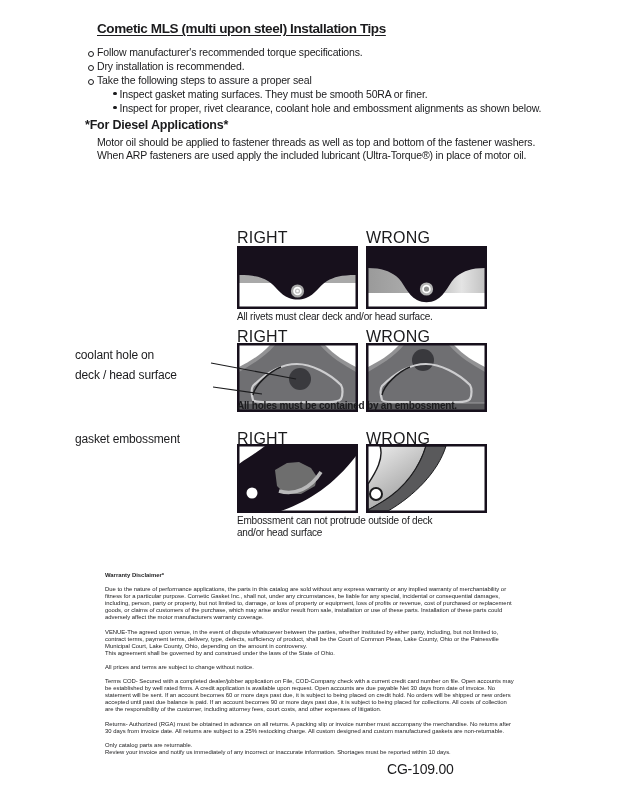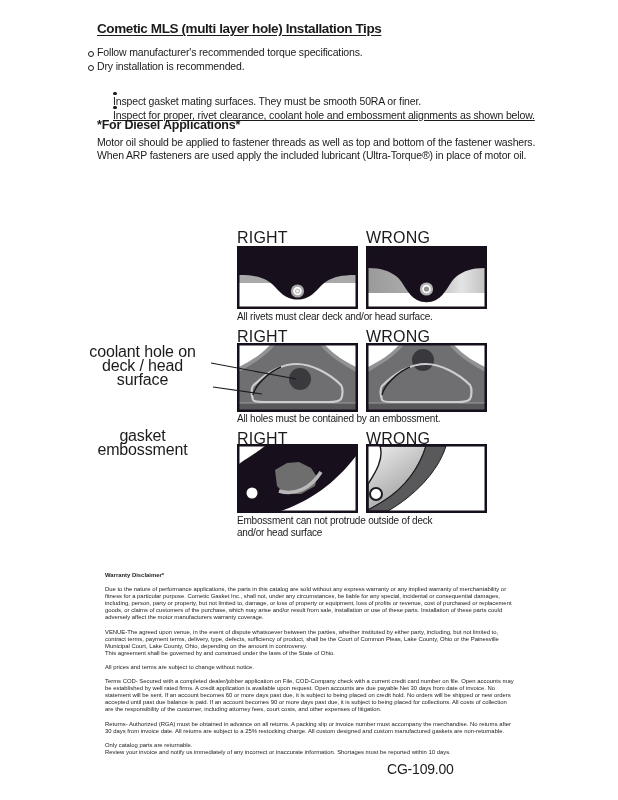--- a/index.html
+++ b/index.html
@@ -11,57 +11,61 @@
   .abs{position:absolute;}
   .doc-title{
     left:97px;top:21px;font-size:13.5px;font-weight:bold;letter-spacing:-0.4px;
     text-decoration:underline;text-underline-offset:2px;
   }
   .bullet-row{left:88px;display:flex;align-items:center;font-size:10.5px;letter-spacing:-0.15px;line-height:12px;}
   .bullet-row .marker{
     width:4px;height:4px;border:1px solid #1b1b1d;border-radius:50%;
     margin:3px 3px 0 0;flex:0 0 auto;background:#fff;
   }
-  .sub-bullet-row{left:113px;display:flex;align-items:flex-start;font-size:10.5px;letter-spacing:-0.15px;line-height:12px;flex-direction:column;}
+  .sub-bullet-row{left:113px;display:flex;align-items:flex-start;font-size:10.5px;letter-spacing:-0.15px;line-height:12px;}
   .sub-bullet-row .marker{
     width:3.5px;height:3.5px;border-radius:50%;background:#1b1b1d;margin:3.5px 3px 0 0;flex:0 0 auto;
   }
-  .diesel-heading{left:97px;top:118px;font-size:12.5px;font-weight:bold;letter-spacing:-0.2px;text-align:center;}
+  .diesel-heading{left:85px;top:118px;font-size:12.5px;font-weight:bold;letter-spacing:-0.2px;text-align:center;}
   .body-para{left:97px;font-size:10.5px;letter-spacing:-0.15px;line-height:12.6px;white-space:pre-line;width:450px;}
   .rw-label{font-size:16px;letter-spacing:0.2px;text-align:left;width:121px;}
   .diagram-caption{font-size:10px;letter-spacing:-0.2px;line-height:11.5px;white-space:pre-line;}
-  .side-label{font-size:16px;letter-spacing:-0.15px;line-height:14px;text-align:center;width:135px;white-space:pre-line;}
+  .side-label{font-size:12px;letter-spacing:-0.15px;line-height:20px;text-align:left;width:135px;white-space:pre-line;}
   .diagram-box{width:121px;height:63px;display:block;}
   .diagram-box svg{display:block;width:100%;height:100%;}
   .disclaimer{left:105px;top:572px;width:420px;font-size:5.9px;line-height:7.1px;letter-spacing:0;}
   .disclaimer .dh{font-weight:bold;margin-bottom:7px;}
   .disclaimer p{margin:0 0 7px 0;white-space:pre-line;}
   .footer-code{left:387px;top:761px;font-size:14px;letter-spacing:-0.2px;}
   .leader-overlay{left:0;top:0;width:618px;height:800px;pointer-events:none;}
 </style>
 </head>
 <body>
 
 <div class="page">
 
-  <div class="abs doc-title">Cometic MLS (multi layer hole) Installation Tips</div>
+  <div class="abs doc-title">Cometic MLS (multi upon steel) Installation Tips</div>
 
   <div class="abs bullet-row" style="top:46px;">
     <span class="marker"></span>
     <span>Follow manufacturer's recommended torque specifications.</span>
   </div>
   <div class="abs bullet-row" style="top:60px;">
     <span class="marker"></span>
     <span>Dry installation is recommended.</span>
   </div>
+  <div class="abs bullet-row" style="top:74px;">
+    <span class="marker"></span>
+    <span>Take the following steps to assure a proper seal</span>
+  </div>
   <div class="abs sub-bullet-row" style="top:88px;">
     <span class="marker"></span>
     <span>Inspect gasket mating surfaces.  They must be smooth 50RA or finer.</span>
   </div>
-  <div class="abs sub-bullet-row" style="top:102px;text-decoration:underline;">
+  <div class="abs sub-bullet-row" style="top:102px;">
     <span class="marker"></span>
     <span>Inspect for proper, rivet clearance, coolant hole and embossment alignments as shown below.</span>
   </div>
 
   <div class="abs diesel-heading">*For Diesel Applications*</div>
   <div class="abs body-para" style="top:136px;">Motor oil should be applied to fastener threads as well as top and bottom of the fastener washers.
 When ARP fasteners are used apply the included lubricant (Ultra-Torque®) in place of motor oil.</div>
 
   <div class="abs rw-label" style="left:237px;top:229px;">RIGHT</div>
   <div class="abs rw-label" style="left:366px;top:229px;">WRONG</div>
@@ -135,21 +139,21 @@
       <path d="M119,2 L88,2 C97,12 109,19 119,24 Z" fill="#ffffff"></path>
       <rect x="2" y="60" width="117" height="7" fill="#58585b"></rect>
       <line x1="2" y1="60" x2="119" y2="60" stroke="#9c9c9e" stroke-width="1.2"></line>
       <circle cx="57" cy="17" r="11" fill="#39393d"></circle>
       <path d="M16,57 C14,50 14,46 16,43 C30,29 46,21 60,21 C74,21 92,30 104,42 C106,45 106,52 104,56 C102,58.5 98,59 92,59 L26,59 C20,59 17,58.5 16,57 Z" fill="none" stroke="#cdcdcf" stroke-width="2.2"></path>
       <path d="M16,52 C18,42 32,29 44,24" fill="none" stroke="#1b1b1d" stroke-width="1.4"></path>
       <rect x="1.25" y="1.25" width="118.5" height="66.5" fill="none" stroke="#17101c" stroke-width="2.5"></rect>
     </svg>
   </div>
 
-  <div class="abs diagram-caption" style="left:237px;top:413px;">All holes must be contained by an embossment.</div>
+  <div class="abs diagram-caption" style="left:237px;top:400px;font-weight:bold;">All holes must be contained by an embossment.</div>
 
   <div class="abs rw-label" style="left:237px;top:430px;">RIGHT</div>
   <div class="abs rw-label" style="left:366px;top:430px;">WRONG</div>
 
   <div class="abs diagram-box" style="left:237px;top:444px;height:69px;">
     <svg viewBox="0 0 121 69" preserveAspectRatio="none">
       <rect x="0" y="0" width="121" height="69" fill="#ffffff"></rect>
       <path d="M2,20 C12,13 22,7 28,2 L119,2 L119,12 C96,42 70,58 44,67 L2,67 Z" fill="#17101c"></path>
       <path d="M38,26 L50,19 L62,18 L74,24 L80,33 L78,42 L64,50 L48,50 L40,42 Z" fill="#6e6e6e"></path>
       <path d="M42,47 C58,52 74,44 84,28" fill="none" stroke="#b9b9ba" stroke-width="3.5"></path>

